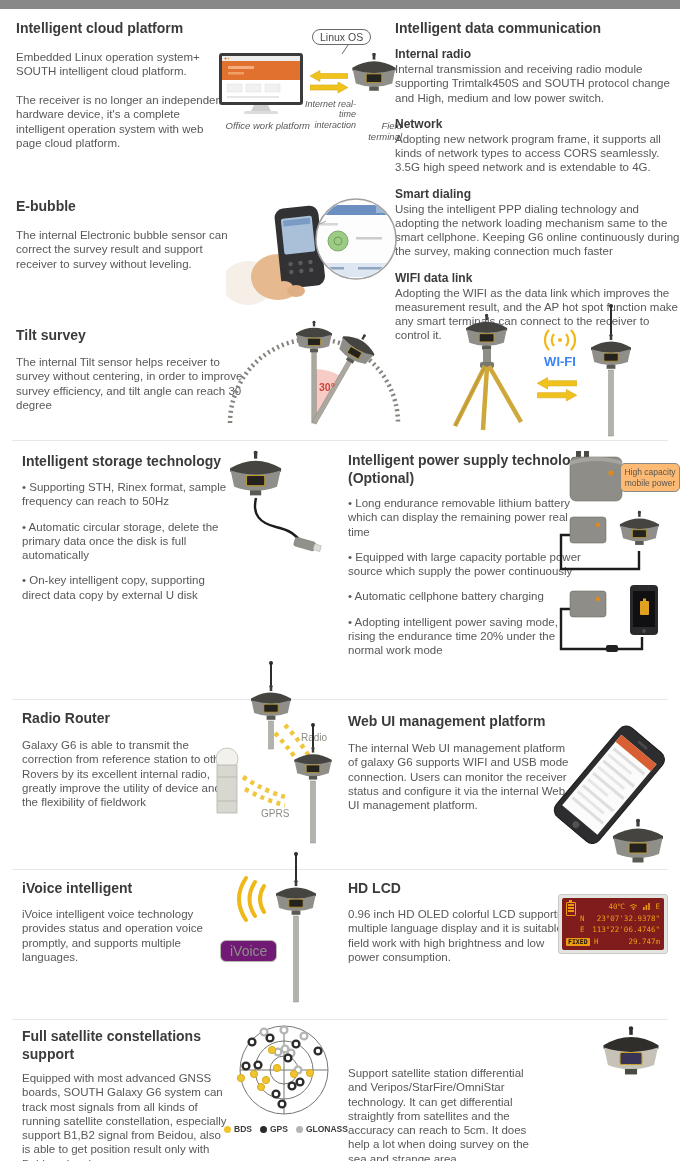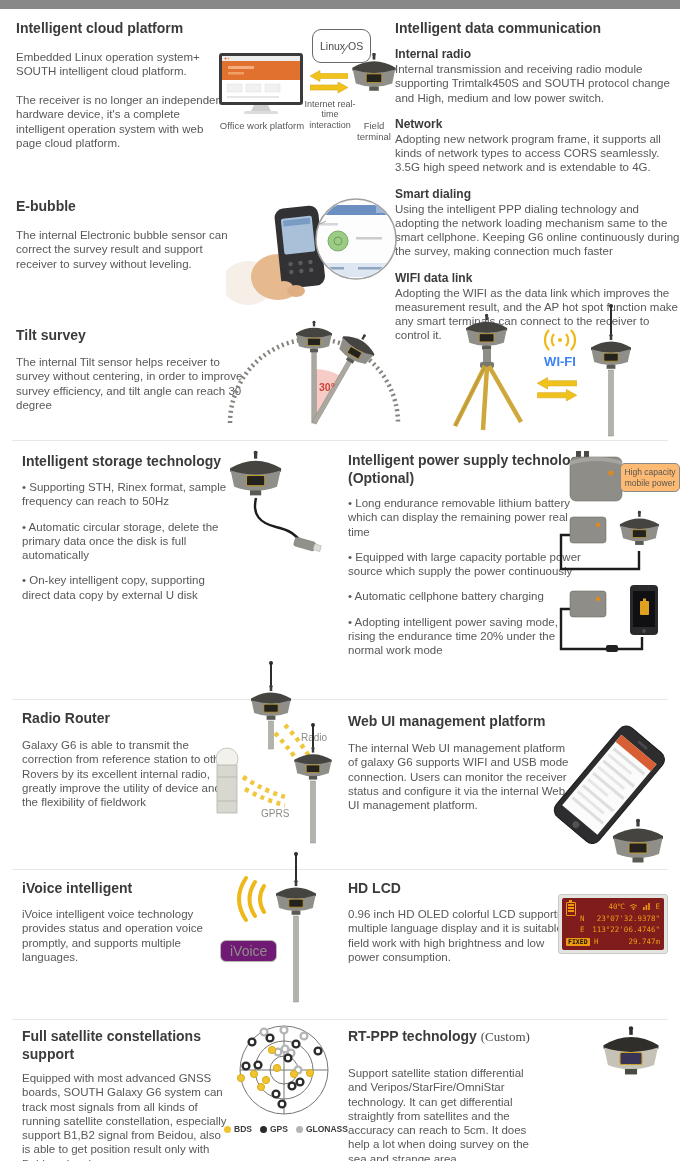--- a/index.html
+++ b/index.html
@@ -6,23 +6,23 @@
   #root{position:relative;width:680px;height:1161px;background:#ffffff;overflow:hidden;
         font-family:"Liberation Sans",sans-serif;margin:9px auto;}
   .h1{position:absolute;font-size:14px;font-weight:bold;color:#3b3b3b;line-height:1.25;}
   .h2{font-size:12px;font-weight:bold;color:#3b3b3b;margin:0 0 1px 0;}
   .body{position:absolute;font-size:11.5px;color:#57585a;line-height:1.24;}
   .flow .body2{font-size:11.5px;color:#57585a;line-height:1.24;}
   .flow{position:absolute;}
   .dc-item{margin-bottom:12px;}
   .bullet{font-size:11.5px;color:#57585a;line-height:1.24;margin-bottom:11px;}
   .bullet::before{content:"\2022  ";}
-  .caption{position:absolute;font-size:9.5px;color:#57585a;line-height:1.15;text-align:center;}
+  .caption{position:absolute;font-size:9.5px;color:#57585a;line-height:1.15;text-align:right;font-style:italic;}
   .divider{position:absolute;left:12px;width:656px;height:1px;background:#e7e7e7;}
-  .badge{position:absolute;border:1px solid #6a6a6a;border-radius:9px;padding:10px 7px;
+  .badge{position:absolute;border:1px solid #6a6a6a;border-radius:9px;padding:1px 7px;
          font-size:10.5px;color:#4a4a4a;background:#fff;white-space:nowrap;}
   .callout{position:absolute;border:1px solid #8a8a84;border-radius:5px;background:#fdba74;
            font-size:8.5px;color:#55564f;text-align:center;padding:3px 2px;line-height:1.25;}
   .wifi-label{position:absolute;font-size:13px;font-weight:bold;color:#3b82f6;text-align:center;}
   .ivoice-box{position:absolute;border:1.5px solid #b9b9b3;border-radius:6px;background:#701a75;
               font-size:14px;color:#8f8f89;padding:2px 9px;}
   .fig{position:absolute;}
   
   .lcd-bezel{position:absolute;width:110px;height:60px;background:#e4e4e1;border:1px solid #c9c9c5;
              border-radius:3px;padding:3px;box-sizing:border-box;}
@@ -418,22 +418,18 @@
         <span class="dot" style="background:#2b2b2b"></span>
         <span>GPS</span>
       </span>
       <span class="li">
         <span class="dot" style="background:#b5b5b5"></span>
         <span>GLONASS</span>
       </span>
     </div>
   </div>
 
-  <div class="h1" style="left:348px;top:1019px;width:260px">
-    <span>RT-PPP technology</span>
-    <span class="rt-suffix">(Custom)</span>
-  </div>
   <div class="body" style="left:348px;top:1057px;width:190px">Support satellite station differential and Veripos/StarFire/OmniStar technology. It can get differential straightly from satellites and the accuracy can reach to 5cm. It does help a lot when doing survey on the sea and strange area.</div>
   <svg class="fig" style="left:598px;top:1016px" width="66" height="56" viewBox="0 0 60 48">
     <use href="#g-receiver-light"></use>
   </svg>
 
 </div>
 
 </body></html>

